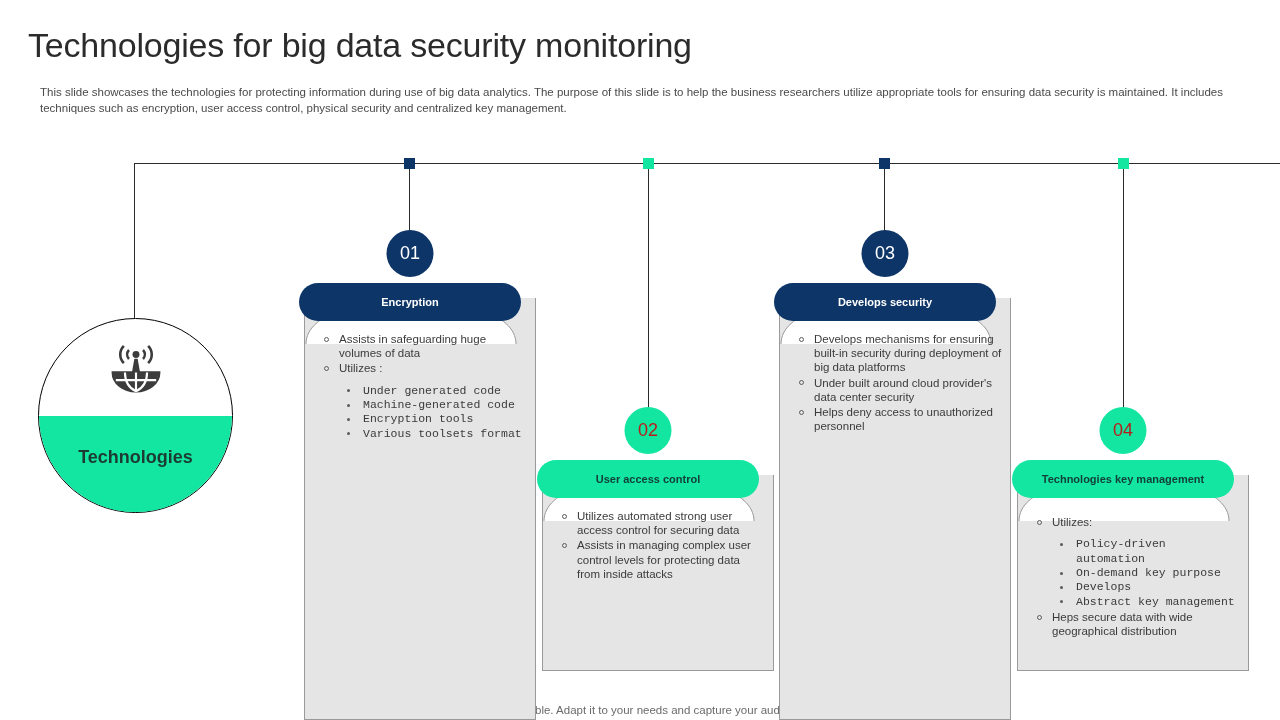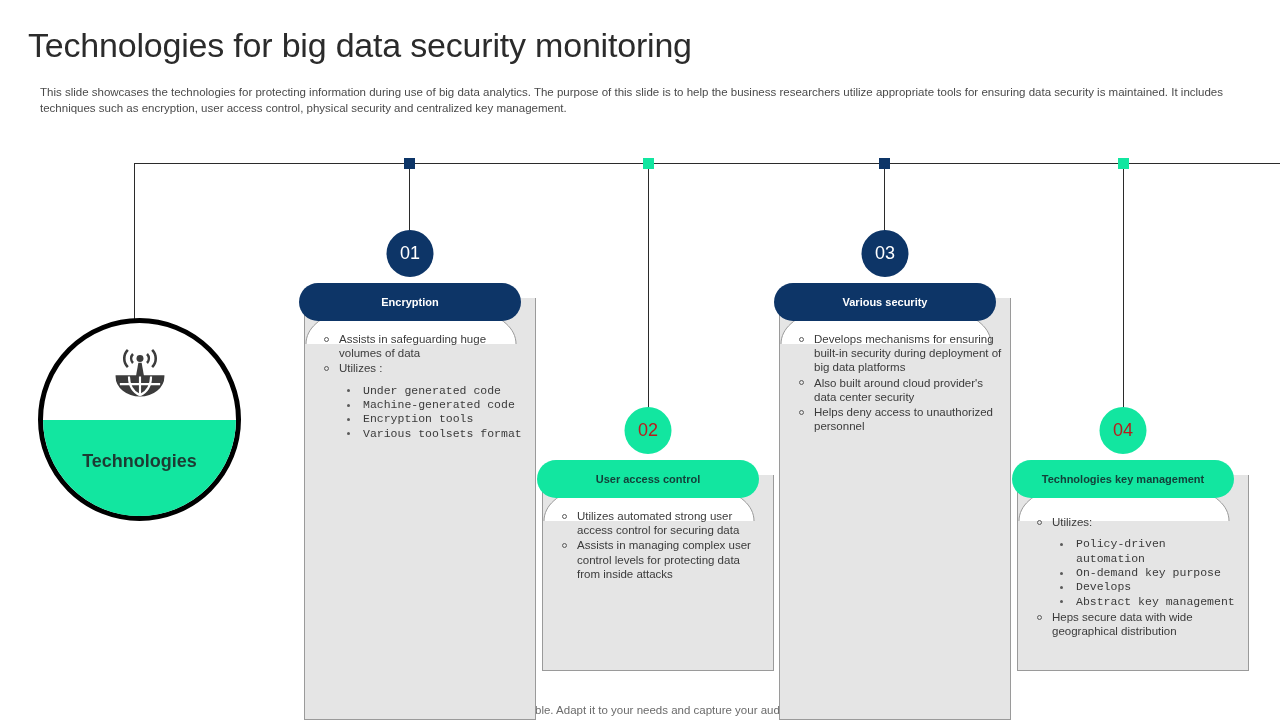--- a/index.html
+++ b/index.html
@@ -62,21 +62,21 @@
 
   
   #tech-circle {
     position: absolute;
     left: 38px;
     top: 318px;
     width: 193px;
     height: 193px;
     border-radius: 50%;
     background: #ffffff;
-    border: 5px solid #000000;
+    border: 1px solid #000000;
     overflow: hidden;
   }
   #tech-circle .half-green {
     position: absolute;
     left: 0;
     bottom: 0;
     width: 100%;
     height: 50%;
     background: #12e6a0;
   }
@@ -315,26 +315,26 @@
 </div>
 
 <div class="card navy" style="left:779px; top:230px;">
   <div class="body" style="height:422px;">
     <svg class="dome" viewBox="0 0 212 46" preserveAspectRatio="none">
       <path d="M1 46 C1 14, 60 2, 106 2 C152 2, 211 14, 211 46" fill="#ffffff" stroke="#9a9a9a" stroke-width="1"></path>
     </svg>
     <div class="body-inner">
       <ul class="lvl1">
         <li><span class="b1">Develops mechanisms for ensuring built-in security during deployment of big data platforms</span></li>
-        <li><span class="b1">Also built around cloud provider's data center security</span></li>
+        <li><span class="b1">Under built around cloud provider's data center security</span></li>
         <li><span class="b1">Helps deny access to unauthorized personnel</span></li>
       </ul>
     </div>
   </div>
-  <div class="header-pill">Various security</div>
+  <div class="header-pill">Develops security</div>
   <div class="badge">03</div>
 </div>
 
 <div class="card green" style="left:1017px; top:407px;">
   <div class="body" style="height:196px;">
     <svg class="dome" viewBox="0 0 212 46" preserveAspectRatio="none">
       <path d="M1 46 C1 14, 60 2, 106 2 C152 2, 211 14, 211 46" fill="#ffffff" stroke="#9a9a9a" stroke-width="1"></path>
     </svg>
     <div class="body-inner" style="padding-top:40px;">
       <ul class="lvl1">

